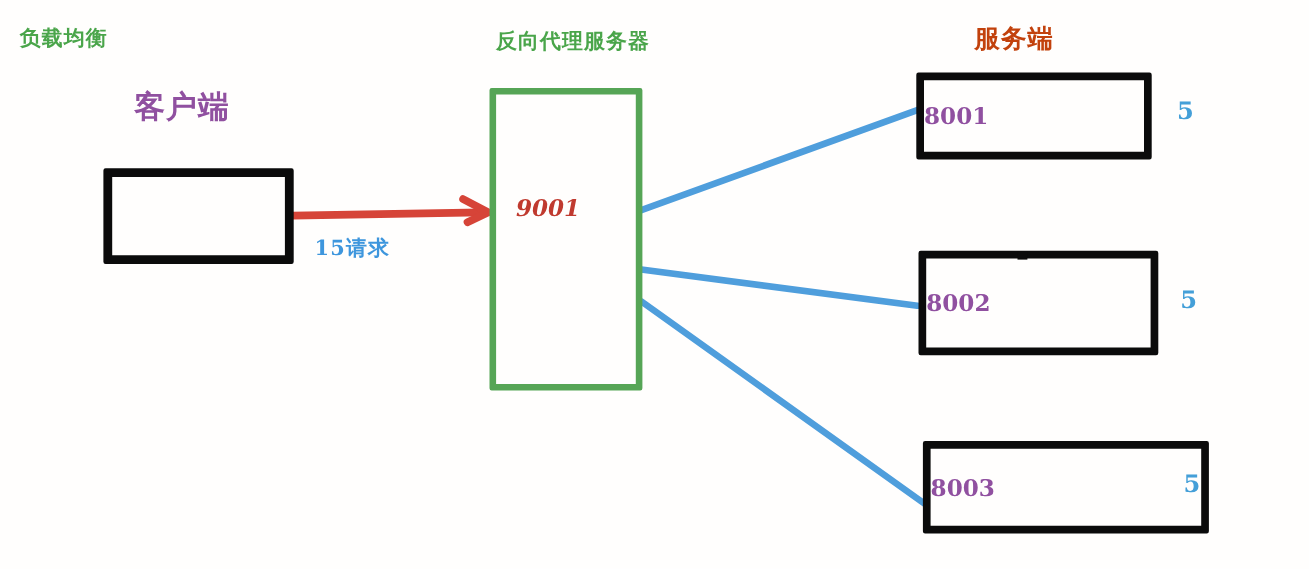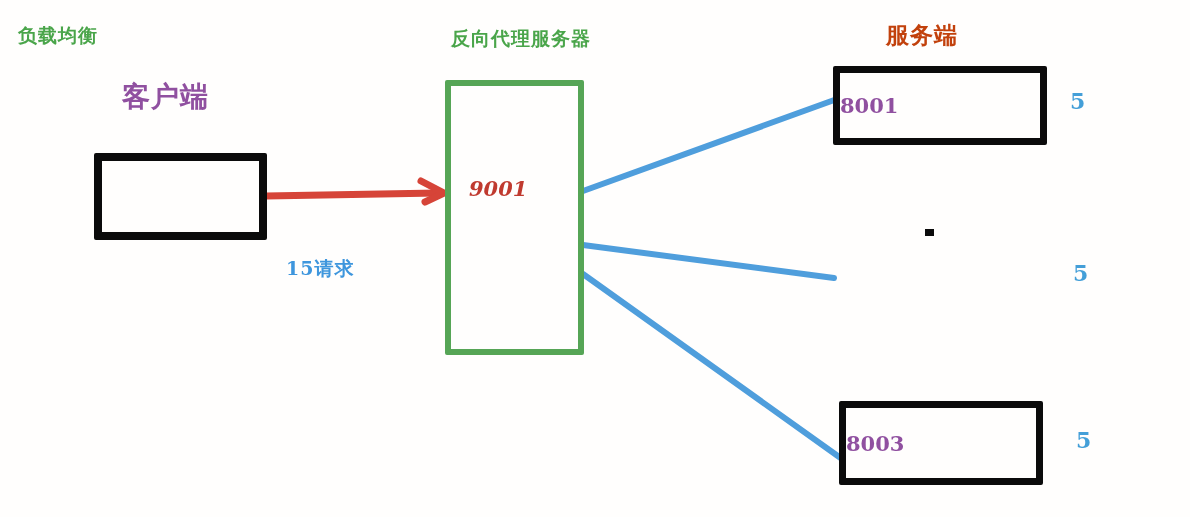--- a/index.html
+++ b/index.html
@@ -13,21 +13,21 @@
   }
   .lbl {
     position: absolute;
     font-weight: bold;
     line-height: 1;
     white-space: nowrap;
     letter-spacing: 1px;
   }
   .lbl-green  { color: #4aa54a; font-size: 19px; }
   .lbl-purple { color: #9050a0; font-size: 20px; }
-  .lbl-blue   { color: #3e96dd; font-size: 19px; font-family: "DejaVu Serif", "Liberation Serif", serif; margin-top: 42px; }
+  .lbl-blue   { color: #3e96dd; font-size: 19px; font-family: "DejaVu Serif", "Liberation Serif", serif; }
   .num {
     font-family: "DejaVu Serif", "Liberation Serif", serif;
     font-weight: bold;
     line-height: 1;
     white-space: nowrap;
   }
   .box { position: absolute; box-sizing: border-box; background: #fffefd; }
   .client-box {
     left: 94px; top: 153px; width: 173px; height: 87px;
     border: 8px solid #0b0b0b; border-radius: 2px;
@@ -42,21 +42,21 @@
   }
   .server-box {
     border: 7px solid #0b0b0b; border-radius: 2px;
     display: flex; align-items: center;
   }
   .server-box .port {
     color: #9050a0; font-size: 21px; 
   }
   .srv-1 { left: 833px; top: 66px;  width: 214px; height: 79px; }
   .srv-2 { left: 835px; top: 228px; width: 218px; height: 95px; }
-  .srv-3 { left: 839px; top: 401px; width: 204px; height: 84px; }
+  .srv-3 { left: 839px; top: 401px; width: 260px; height: 84px; }
   .count { position: absolute; color: #449fd8; font-size: 22px; }
   .cnt-1 { left: 1070px; top: 90px; }
   .cnt-2 { left: 1073px; top: 262px; }
   .cnt-3 { left: 1076px; top: 429px; }
   .title-label  { left: 18px;  top: 26px; }
   .client-label { left: 122px; top: 83px; font-size: 28px; }
   .proxy-label  { left: 451px; top: 29px; }
   .server-label { left: 886px; top: 24px; color: #c2410c; font-size: 23px; }
   .request-label{ left: 286px; top: 217px; }
   .wires { position: absolute; left: 0; top: 0; width: 1190px; height: 517px; }
@@ -92,20 +92,23 @@
 
   <div class="box client-box"></div>
 
   <div class="box proxy-box">
     <span class="num proxy-port">9001</span>
   </div>
 
   <div class="box server-box srv-1">
     <span class="num port">8001</span>
   </div>
+  <div class="box server-box srv-2">
+    <span class="num port">8002</span>
+  </div>
   <div class="box server-box srv-3">
     <span class="num port">8003</span>
   </div>
 
   <div class="ink-mark"></div>
 
   <div class="num count cnt-1">5</div>
   <div class="num count cnt-2">5</div>
   <div class="num count cnt-3">5</div>
 

